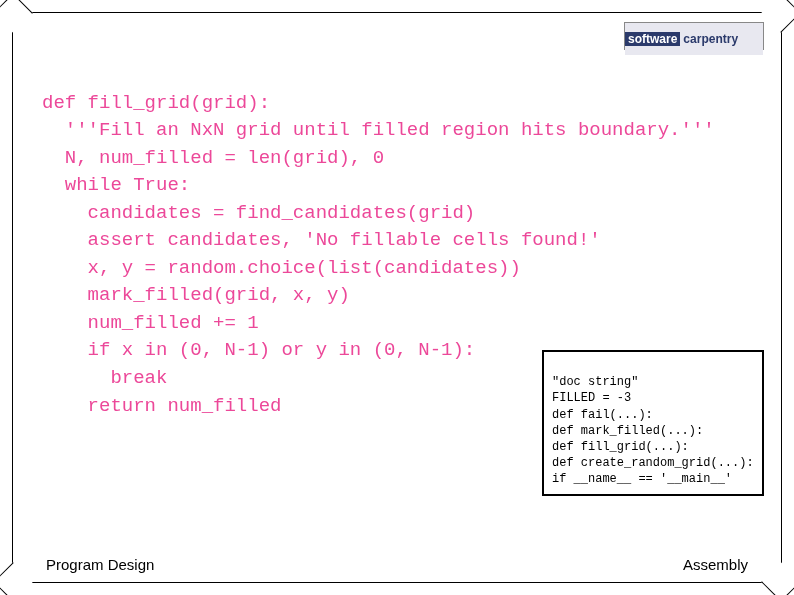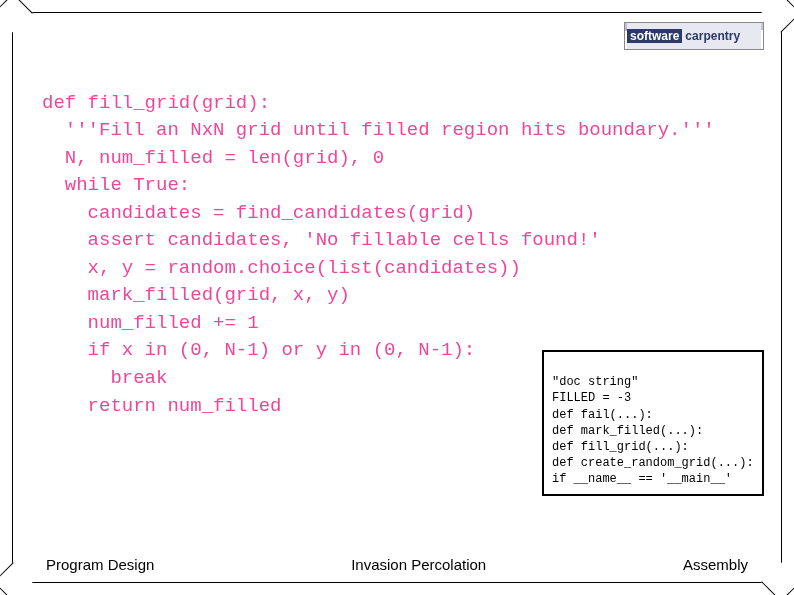--- a/index.html
+++ b/index.html
@@ -32,21 +32,21 @@
   .corner.bl { bottom: -14px; left: -14px; border-right: none; border-top: none; transform: rotate(45deg); }
   .corner.br { bottom: -14px; right: -14px; border-left: none; border-top: none; transform: rotate(45deg); }
   .logo {
     position: absolute;
     top: 22px;
     right: 30px;
     width: 140px;
     height: 28px;
     border: 1px solid #888;
     display: flex;
-    flex-direction: row;
+    flex-direction: column;
     font-size: 9px;
     line-height: 1;
   }
   .logo-top {
     height: 8px;
     background: linear-gradient(#c8c8d8,#b0b0c8);
     color: #555;
     font-size: 6px;
     padding-left: 2px;
   }
@@ -143,15 +143,14 @@
 <span>FILLED = -3</span>
 <span>def fail(...):</span>
 <span>def mark_filled(...):</span>
 <span>def fill_grid(...):</span>
 <span>def create_random_grid(...):</span>
 <span>if __name__ == '__main__'</span>
 </div>
 
 <div class="footer">
   <span>Program Design</span>
-  <span>Invasion Percolation</span>
   <span>Assembly</span>
 </div>
 
 </body></html>

